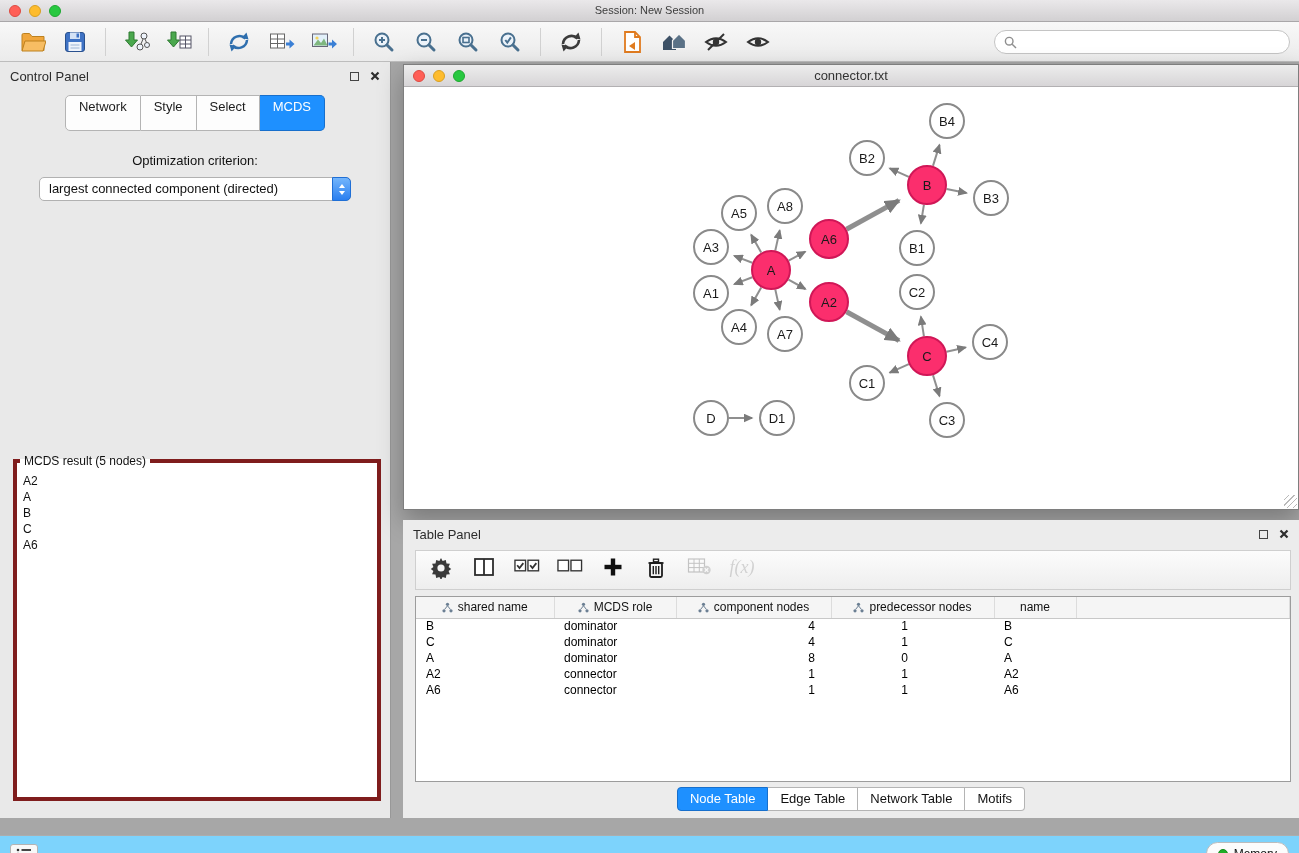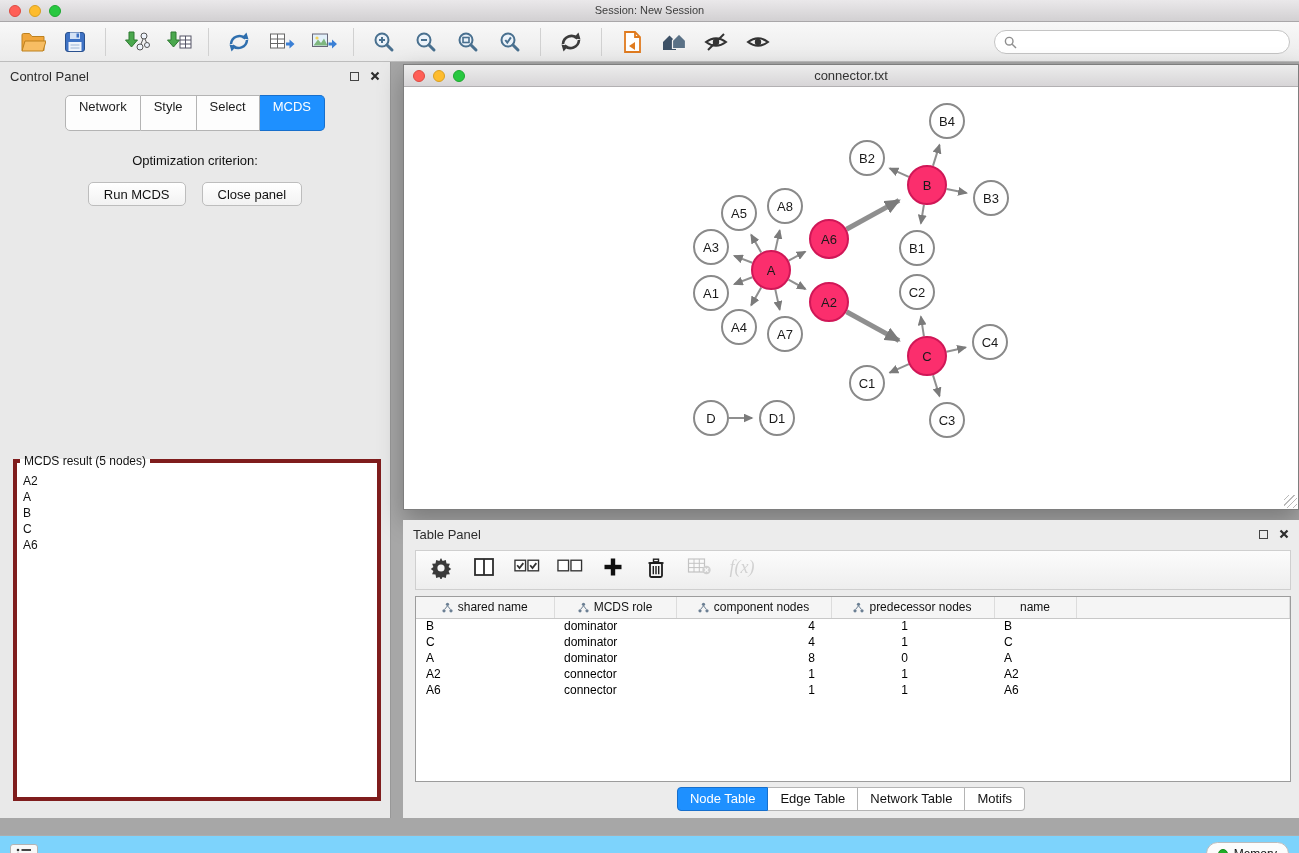--- a/index.html
+++ b/index.html
@@ -293,25 +293,28 @@
 
     <div class="seg">
       <span class="seg-tab">Network</span>
       <span class="seg-tab">Style</span>
       <span class="seg-tab">Select</span>
       <span class="seg-tab active">MCDS</span>
     </div>
 
     <div class="opt-label">Optimization criterion:</div>
 
-
-    <div class="btn-row">
-      <button class="mac-btn">Run MCDS</button>
-      <button class="mac-btn">Close panel</button>
-    </div>
+    <div class="combo">
+      <span>largest connected component (directed)</span>
+      <span class="combo-stepper">
+        <span class="tri-up"></span>
+          <span class="tri-down"></span>
+      </span>
+    </div>
+
 
     <fieldset class="result-box">
       <legend>MCDS result (5 nodes)</legend>
       <div class="result-list">
           <div class="result-item">A2</div>
           <div class="result-item">A</div>
           <div class="result-item">B</div>
           <div class="result-item">C</div>
           <div class="result-item">A6</div>
         </div>

